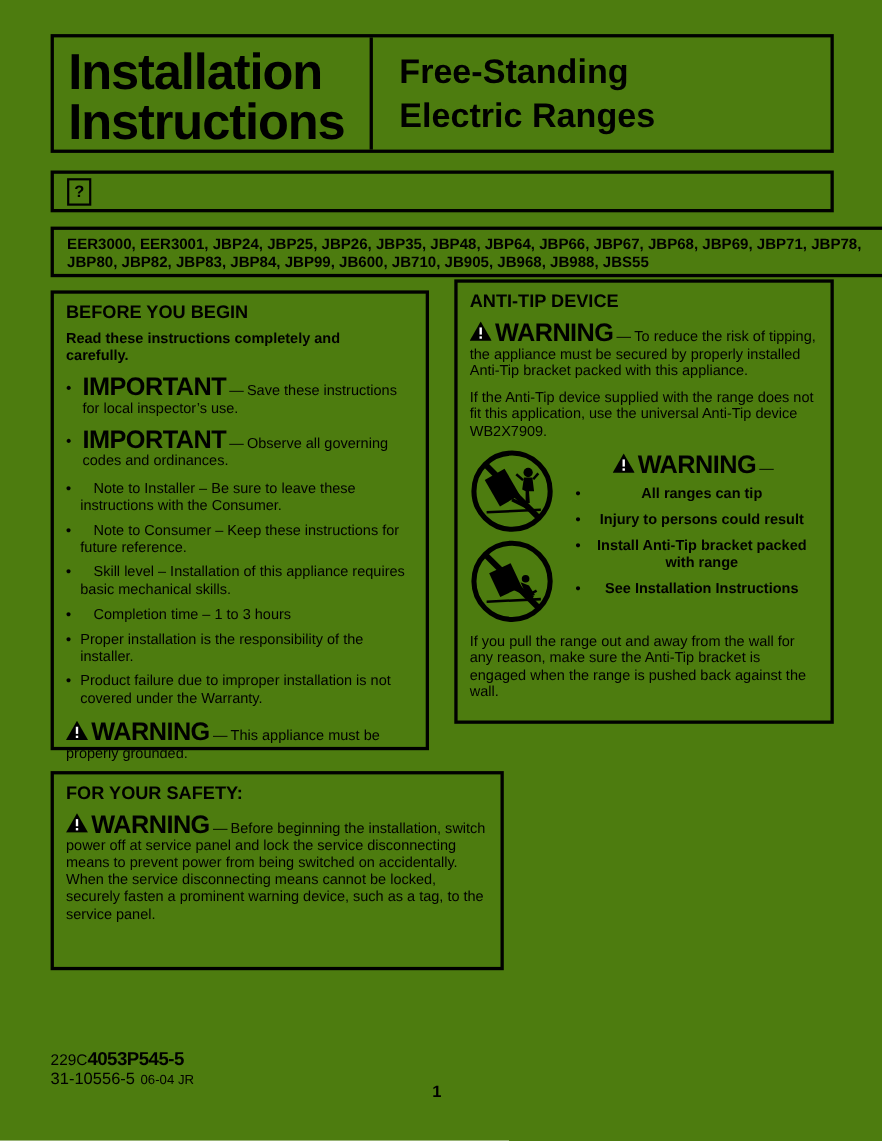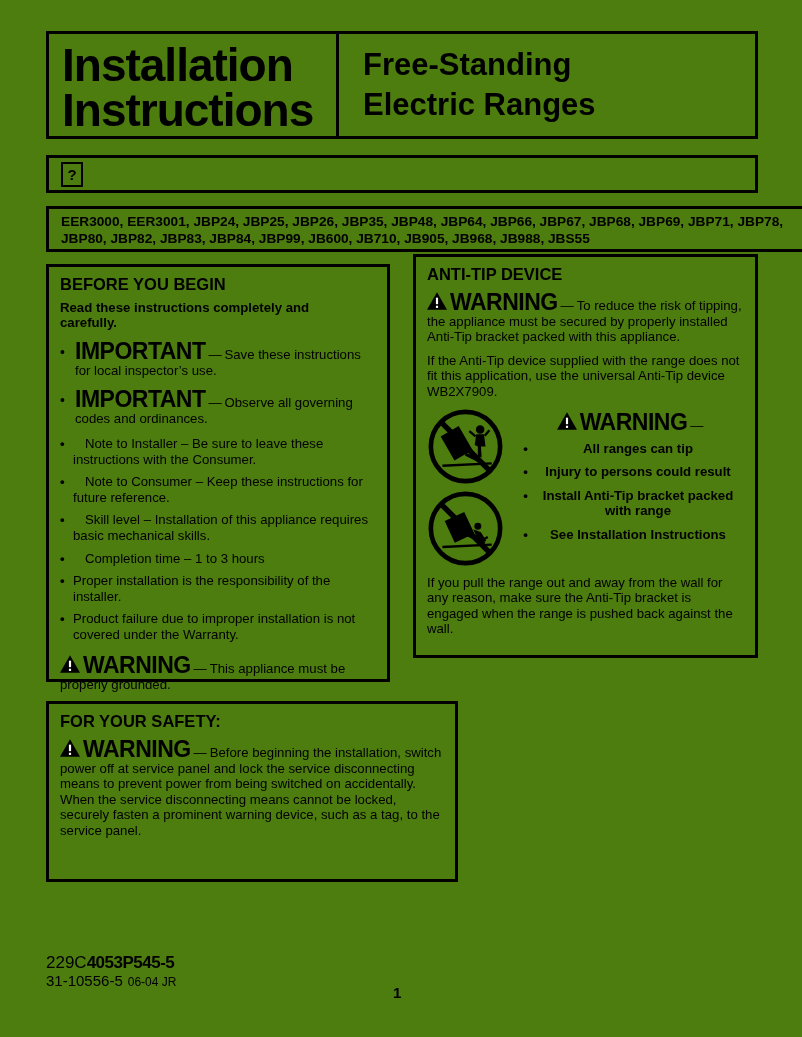--- a/index.html
+++ b/index.html
@@ -107,21 +107,21 @@
   }
   .tipicons svg { width: 77px; height: 77px; }
   .tipright { flex: 1; padding-left: 4px; padding-top: 2px; }
   .warnh { margin: 0 0 7px 0; }
   .tiplist { list-style: none; margin: 0; padding: 0; }
   .tiplist .li { margin-bottom: 8px; }
   .tiplist .ic { font-weight: bold; }
 
   
   .footer { position: absolute; left: 46px; top: 953px; }
-  .f-pre  { font-size: 17px; }
+  .f-pre  { font-size: 14px; }
   .f-part { font-size: 17px; font-weight: bold; letter-spacing: -0.5px; }
   .f-line2 { margin-top: 0; font-size: 15px; line-height: 16px; }
   .f-date { font-size: 12px; margin-left: 5px; }
   .pagenum {
     position: absolute; left: 393px; top: 984px;
     font-size: 15px; font-weight: bold;
   }
 </style>
 </head>
 <body>

